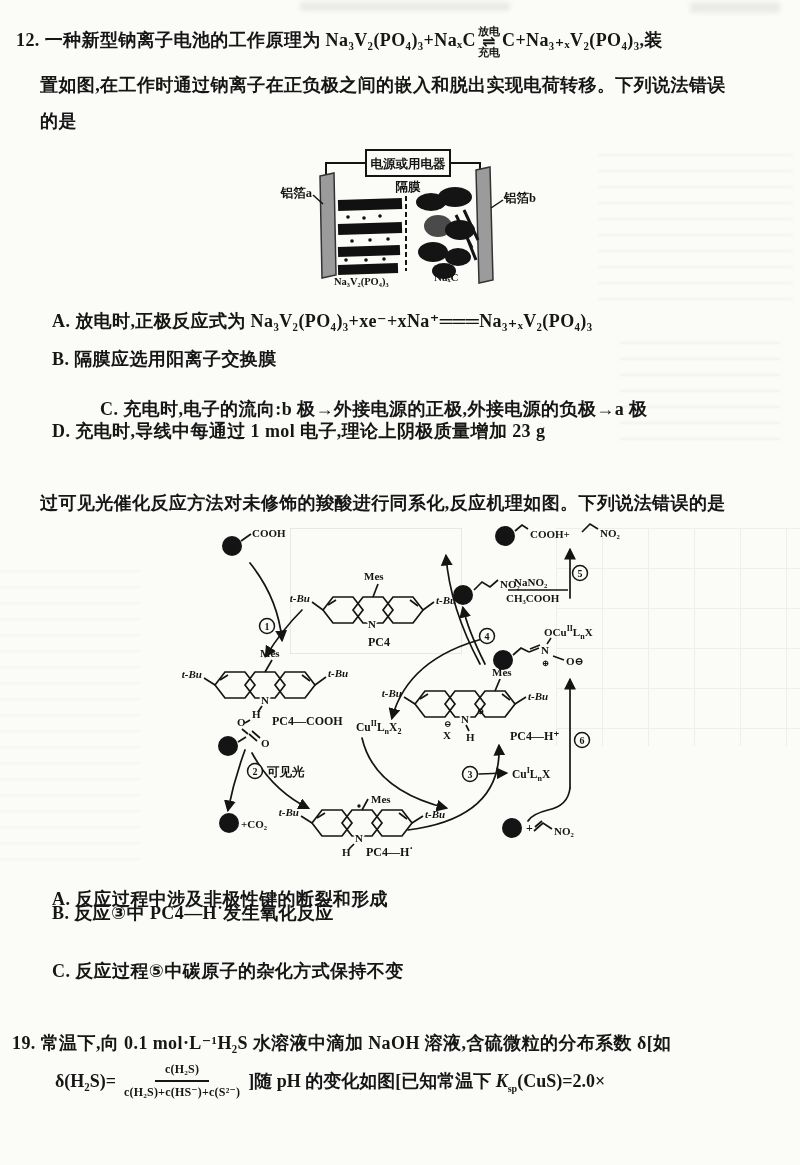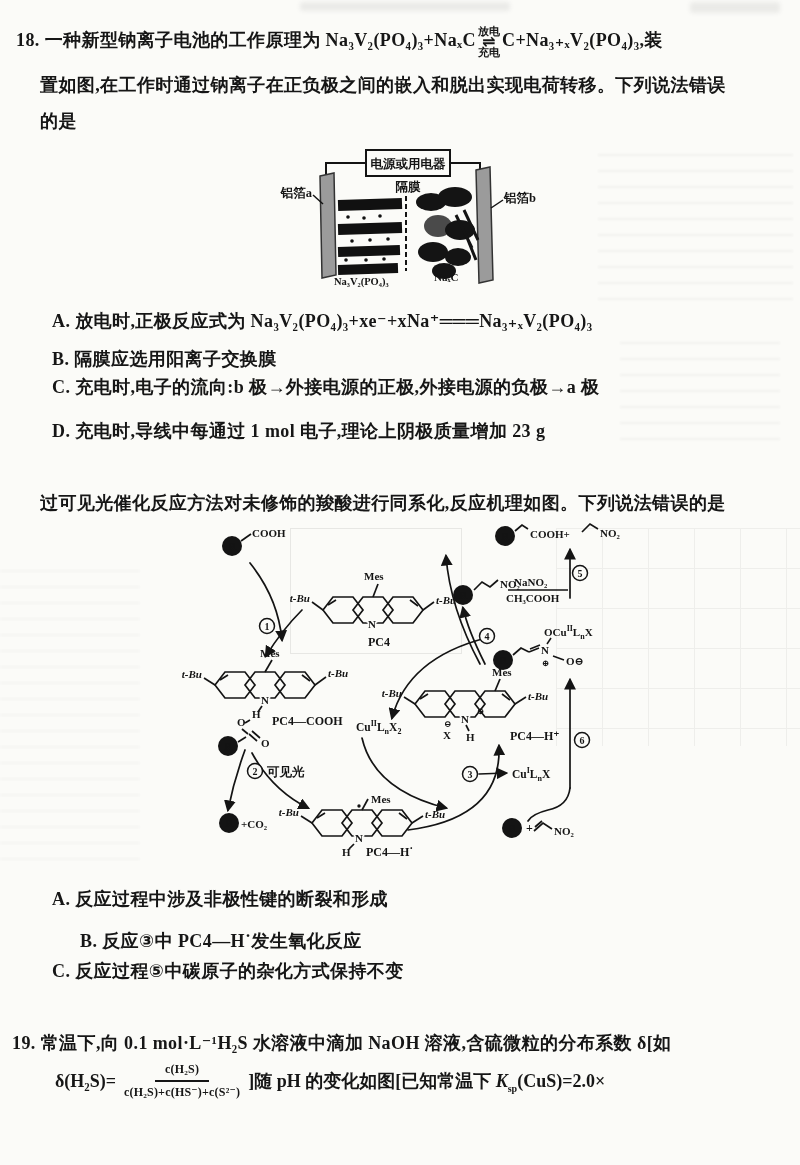--- a/index.html
+++ b/index.html
@@ -42,21 +42,21 @@
 
   <div class="bleed bleed-smudge" style="left:300px;top:2px;width:210px;height:9px;"></div>
   <div class="bleed bleed-smudge" style="left:690px;top:2px;width:90px;height:11px;"></div>
   <div class="bleed bleed-stripes" style="left:598px;top:150px;width:195px;height:150px;"></div>
   <div class="bleed bleed-grid" style="left:556px;top:528px;width:244px;height:218px;"></div>
   <div class="bleed bleed-stripes" style="left:620px;top:330px;width:160px;height:110px;"></div>
   <div class="bleed" style="left:290px;top:528px;width:170px;height:124px;border:1px solid rgba(0,0,0,.08);"></div>
   <div class="bleed bleed-stripes" style="left:0px;top:560px;width:140px;height:300px;opacity:.03;"></div>
 
   <div class="line" style="left:16px;top:26px;">
-    <span class="qnum">18.</span><span>一种新型钠离子电池的工作原理为 Na₃V₂(PO₄)₃+NaₓC</span><span class="eqstack">
+    <span class="qnum">12.</span><span>一种新型钠离子电池的工作原理为 Na₃V₂(PO₄)₃+NaₓC</span><span class="eqstack">
         <span class="eq-top">放电</span>
         <span class="eq-arrow">⇌</span>
         <span class="eq-bot">充电</span>
       </span><span>C+Na₃₊ₓV₂(PO₄)₃,装</span>
   </div>
   <div class="line stem2" style="top:74px;">置如图,在工作时通过钠离子在正负极之间的嵌入和脱出实现电荷转移。下列说法错误</div>
   <div class="line stem2" style="top:110px;">的是</div>
 
   <div class="fig" style="left:268px;top:140px;">
     <svg width="280" height="162" viewBox="0 0 280 162">
@@ -105,21 +105,21 @@
       <text x="236" y="62" font-size="12.5">铝箔b</text>
       <line x1="235" y1="60" x2="223" y2="68" stroke="#141414" stroke-width="1.5"></line>
 
       <text x="66" y="145" font-size="10.5">Na₃V₂(PO₄)₃</text>
       <text x="166" y="141" font-size="11">NaₓC</text>
     </svg>
   </div>
 
   <div class="line opt" style="top:310px;">A. 放电时,正极反应式为 Na₃V₂(PO₄)₃+xe⁻+xNa⁺═══Na₃₊ₓV₂(PO₄)₃</div>
   <div class="line opt" style="top:348px;">B. 隔膜应选用阳离子交换膜</div>
-  <div class="line opt" style="top:376px;">C. 充电时,电子的流向:b 极→外接电源的正极,外接电源的负极→a 极</div>
+  <div class="line opt" style="top:398px;margin-left:48px;">C. 充电时,电子的流向:b 极→外接电源的正极,外接电源的负极→a 极</div>
   <div class="line opt" style="top:420px;">D. 充电时,导线中每通过 1 mol 电子,理论上阴极质量增加 23 g</div>
 
   <div class="line stem2" style="top:492px;">过可见光催化反应方法对未修饰的羧酸进行同系化,反应机理如图。下列说法错误的是</div>
 
   <div class="fig" style="left:150px;top:518px;">
     <svg width="520" height="362" viewBox="0 0 520 362">
       <defs>
         <marker id="ah" viewBox="0 0 10 10" refX="8" refY="5" markerWidth="7" markerHeight="7" orient="auto-start-reverse">
           <path d="M0,0 L10,5 L0,10 z" fill="#141414"></path>
         </marker>
@@ -303,21 +303,21 @@
         <circle cx="362" cy="310" r="10" fill="#141414"></circle>
         <text x="362" y="314" font-size="11" fill="#fff" text-anchor="middle">R</text>
         <text x="376" y="314" font-size="12">+</text>
         <path d="M384,313 L393,305 L402,311 M385,309 L392,303" stroke="#141414" stroke-width="1.7" fill="none"></path>
         <text x="404" y="317" font-size="11">NO₂</text>
       </g>
     </svg>
   </div>
 
   <div class="line opt" style="top:888px;">A. 反应过程中涉及非极性键的断裂和形成</div>
-  <div class="line opt" style="top:930px;margin-left:28px;">B. 反应③中 PC4—H˙发生氧化反应</div>
+  <div class="line opt" style="top:902px;">B. 反应③中 PC4—H˙发生氧化反应</div>
   <div class="line opt" style="top:960px;">C. 反应过程⑤中碳原子的杂化方式保持不变</div>
 
   <div class="line" style="left:12px;top:1032px;">
     <span class="qnum">19.</span><span>常温下,向 0.1 mol·L⁻¹H₂S 水溶液中滴加 NaOH 溶液,含硫微粒的分布系数 δ[如</span>
   </div>
 
   <div class="formula-row" style="left:55px;top:1062px;">
     <span>δ(H₂S)=</span>
     <span class="frac">
       <span class="num">c(H₂S)</span>

